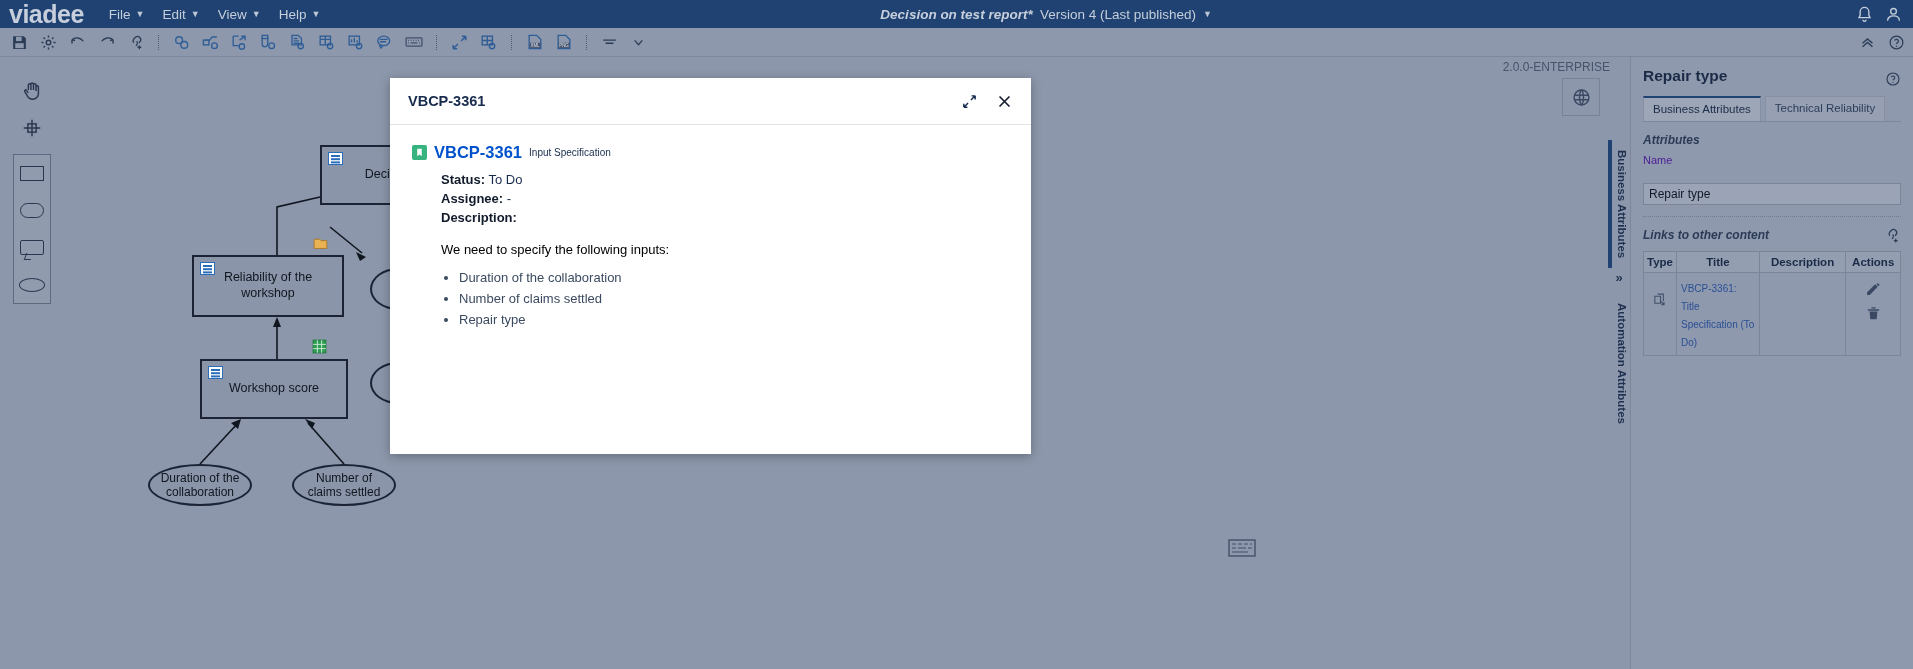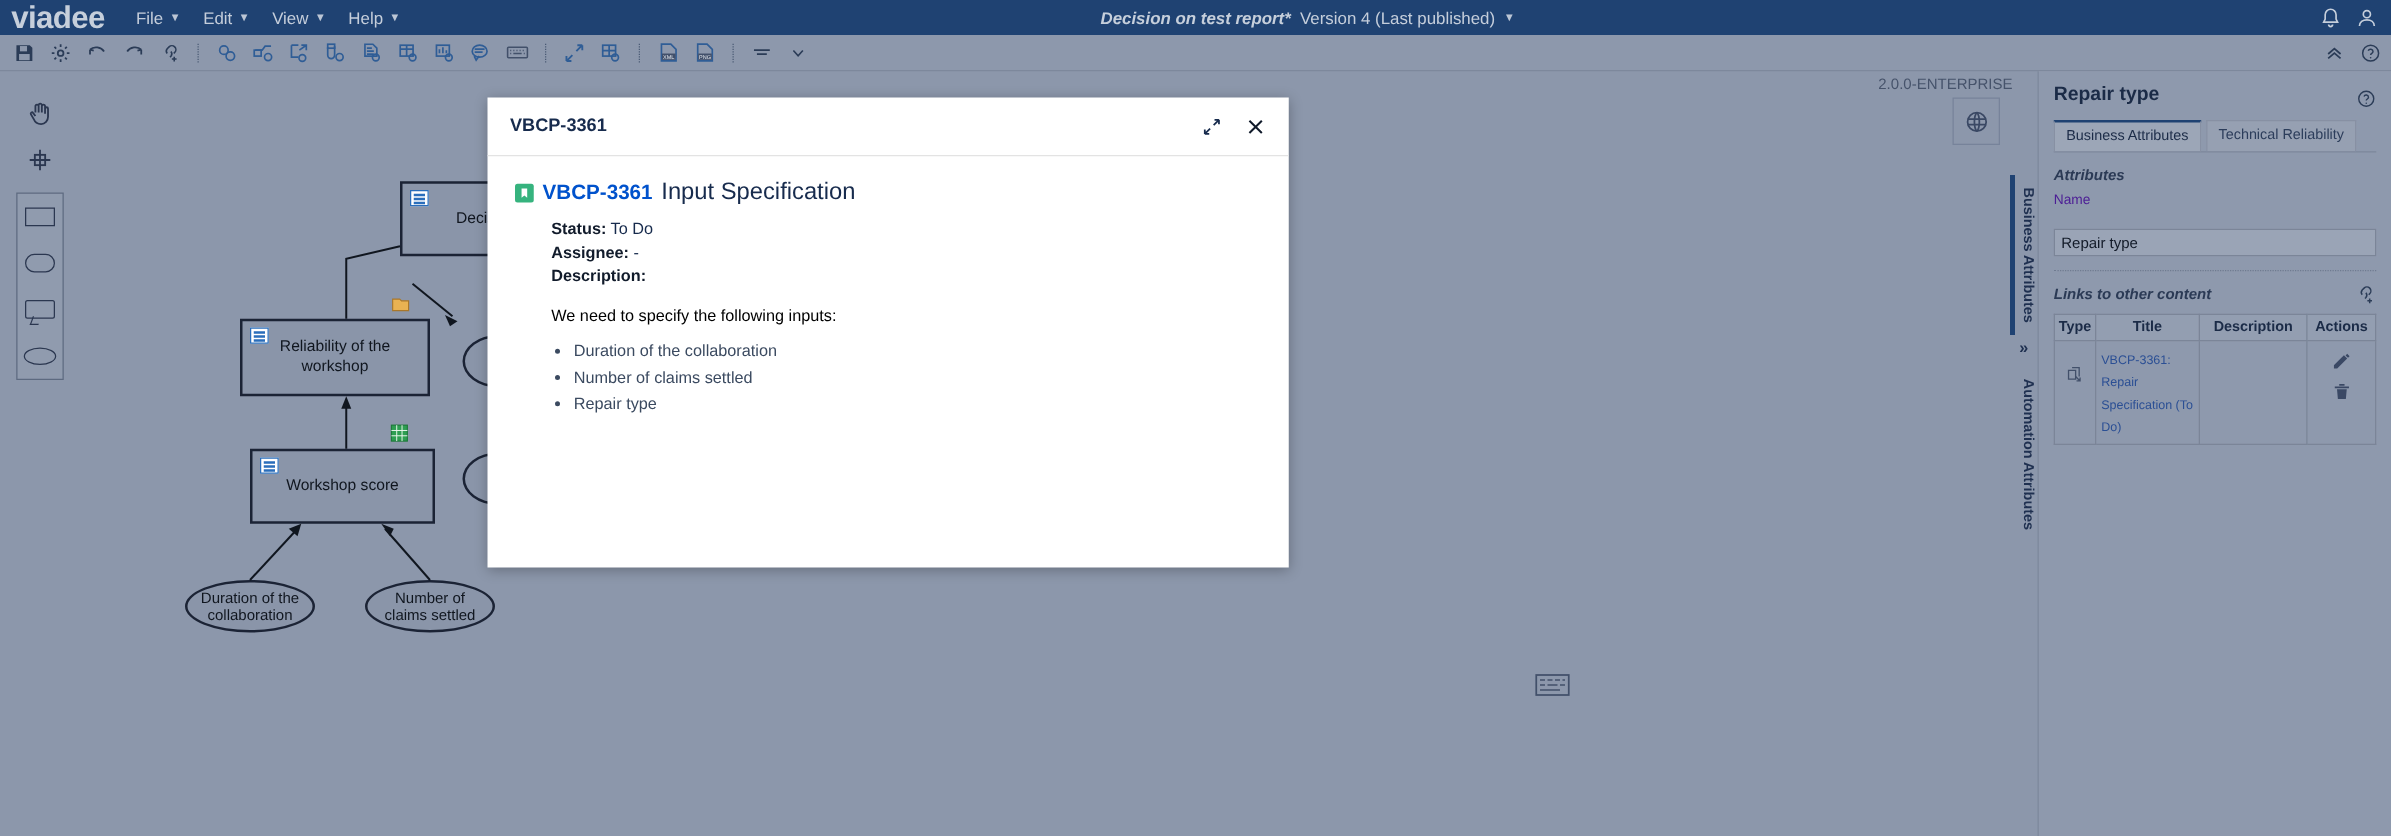--- a/index.html
+++ b/index.html
@@ -117,21 +117,21 @@
   }
   .modal-title { font-size: 14.5px; font-weight: bold; color: #172b4d; flex: 1; }
   .modal-actions { display: flex; align-items: center; gap: 18px; }
   .modal-body { padding: 18px 22px; }
   .issue-line { display: flex; align-items: center; gap: 7px; margin-bottom: 9px; }
   .issue-badge {
     width: 15px; height: 15px; background: #36B37E; border-radius: 2px;
     display: flex; align-items: center; justify-content: center;
   }
   .issue-key { font-size: 16.5px; font-weight: bold; color: #0052CC; }
-  .issue-type { font-size: 19px; color: #172b4d; text-align: right; }
+  .issue-type { font-size: 10px; color: #172b4d; text-align: right; }
   .issue-fields { margin-left: 29px; font-size: 13px; color: #172b4d; line-height: 1.45; }
   .issue-fields b { color: #111b2b; }
   .desc-text { margin-left: 29px; margin-top: 14px; font-size: 13px; color: #000000; }
   .desc-list { margin: 10px 0 0 47px; padding: 0; font-size: 13px; color: #3b4a60; line-height: 1.62; }
   .desc-list li { margin: 0; }
 
   
   .version-tag {
     position: absolute; right: 303px; top: 60px; font-size: 12px; color: #46536b;
   }
@@ -527,21 +527,21 @@
           <td style="text-align:center;">
             <span>
               <svg class="ic" style="margin:14px auto;" width="17" height="17" viewBox="0 0 24 24" fill="none" stroke="#42506a" stroke-width="1.5">
                 <path d="M4 6h8v10H4z"></path>
                   <path d="M8 3h8v10"></path>
                   <path d="M12 13l5 5M17 14v4h-4"></path>
               </svg>
             </span>
           </td>
           <td>
-            <span class="link-title">VBCP-3361: Repair Specification (To Do)</span>
+            <span class="link-title">VBCP-3361: Title Specification (To Do)</span>
           </td>
           <td></td>
           <td class="td-actions">
             <span class="act-ic">
               <svg class="ic" style="margin:2px auto;" width="17" height="17" viewBox="0 0 24 24" fill="#3a4864">
                 <path d="M3 17.3V21h3.7L18 9.7l-3.7-3.7z"></path>
                   <path d="M20.7 7 18 4.3l-1.8 1.8 2.7 2.7z"></path>
               </svg>
             </span>
             <span class="act-ic">

